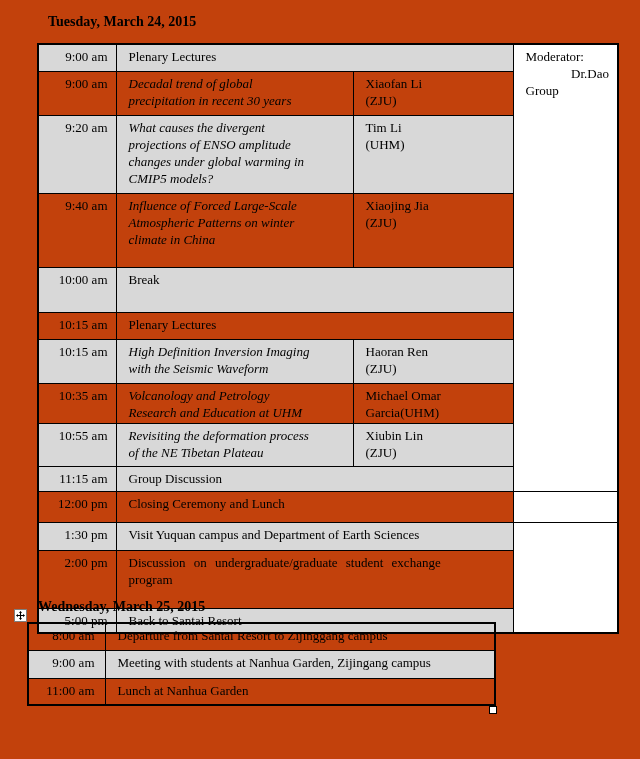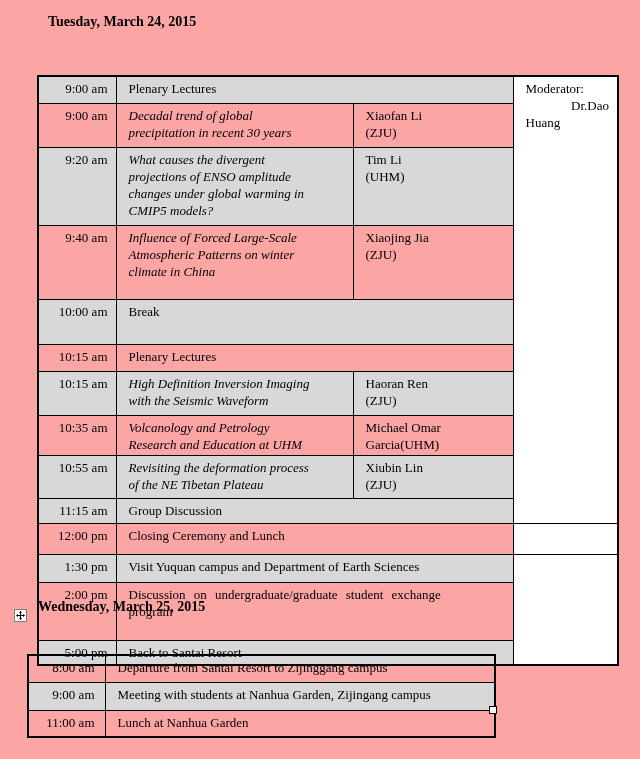--- a/index.html
+++ b/index.html
@@ -1,28 +1,27 @@
 <!DOCTYPE html>
 <html><head>
 <meta charset="utf-8">
 <style>
   html,body { margin:0; padding:0; background:#ffffff; }
   .page {
-    position:relative; width:640px; height:759px; background:#fca5a5;
+    position:relative; width:640px; height:759px; background:#c2410c;
     font-family:"Liberation Serif","DejaVu Serif",serif; color:#000;
     overflow:hidden;
   }
   .doc-title {
     position:absolute; font-weight:bold; font-size:14px; line-height:17px;
     white-space:nowrap;
   }
   table.sched {
     position:absolute; border-collapse:collapse; table-layout:fixed;
     border:2px solid #000;
-    margin-top:32px;
   }
   table.sched td {
     border:1px solid #000; vertical-align:top; font-size:13px;
     line-height:17px; padding:3px 8px 2px 12px; overflow:hidden;
   }
   td.time { text-align:right; padding:3px 9px 2px 2px; white-space:nowrap; }
   td.speaker { padding:3px 4px 2px 9px; }
   td.mod { padding:3px 7px 2px 8px; background:#ffffff; }
   td.gray { background:#d8d8d8; }
   .italic { font-style:italic; }
@@ -56,21 +55,21 @@
     <tbody>
       <tr style="height:27px">
         <td class="time gray">9:00 am</td>
         <td class="gray" colspan="2">Plenary Lectures</td>
         <td class="mod" rowspan="10">
           <div>Moderator:</div>
           <div class="jline">
             <span>Dr.</span>
             <span>Dao</span>
           </div>
-          <div>Huang</div>
+          <div>Group</div>
         </td>
       </tr>
       <tr style="height:44px">
         <td class="time">9:00 am</td>
         <td class="italic pre">Decadal trend of global
 precipitation in recent 30 years</td>
         <td class="speaker pre">Xiaofan Li
 (ZJU)</td>
       </tr>
       <tr style="height:78px">

